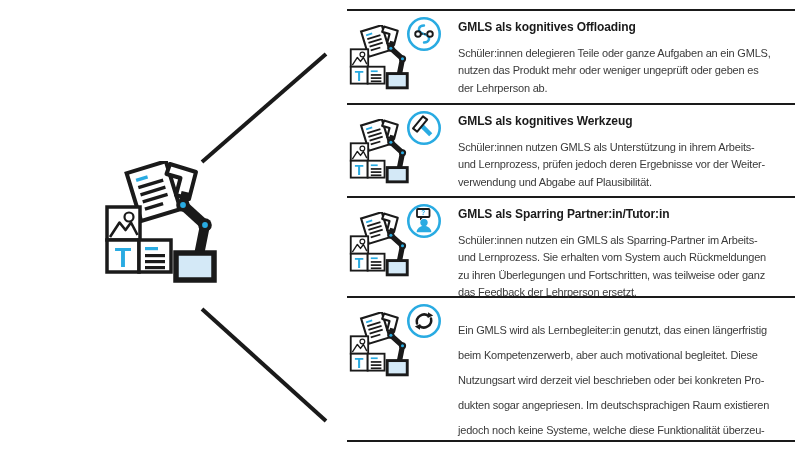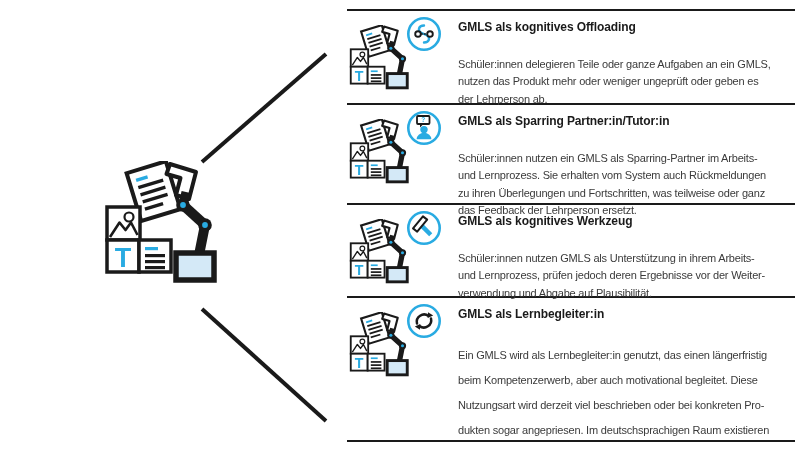--- a/index.html
+++ b/index.html
@@ -19,21 +19,21 @@
   .row.r4{height:142px;border-bottom:2px solid #1a1a1a}
   .cluster{position:relative;width:111px;flex:none;}
   .cluster .robot{position:absolute;left:2px;top:14px;}
   .cluster .badge{position:absolute;left:59px;top:5px;}
   .texts{flex:1;padding-top:9px;min-width:0;}
   .texts h3{
     margin:0;font-size:12px;line-height:14px;font-weight:bold;
     color:#1a1a1a;letter-spacing:-0.1px;white-space:nowrap;
   }
   .texts p{
-    margin:22px 0 0;font-size:11px;line-height:17.3px;color:#3a3a3a;
+    margin:11px 0 0;font-size:11px;line-height:17.3px;color:#3a3a3a;
     letter-spacing:-0.2px;white-space:pre;
   }
   .row.r4 .texts p{line-height:25px;}
   .defs-hidden{position:absolute;width:0;height:0;overflow:hidden;}
 </style>
 </head>
 <body>
 
 <svg class="defs-hidden" aria-hidden="true">
   <defs>
@@ -101,20 +101,41 @@
       </svg>
     </div>
     <div class="texts">
       <h3>GMLS als kognitives Offloading</h3>
       <p>Schüler:innen delegieren Teile oder ganze Aufgaben an ein GMLS,
 nutzen das Produkt mehr oder weniger ungeprüft oder geben es
 der Lehrperson ab.</p>
     </div>
   </section>
 
+  <section class="row r2">
+    <div class="cluster">
+      <svg class="robot" width="60" height="66">
+          <use href="#robot"></use>
+        </svg>
+      <svg class="badge" width="36" height="36" viewBox="0 0 36 36">
+        <circle cx="18" cy="18" r="15.7" fill="#fff" stroke="#29ABE2" stroke-width="2.6"></circle>
+        <g transform="rotate(-45 18 18)">
+          <line x1="18" y1="15" x2="18" y2="27.5" stroke="#29ABE2" stroke-width="4.4"></line>
+          <path d="M10,10.5 L25.5,9 L26.2,14.3 L10.6,15.8 Z" fill="#fff" stroke="#1a1a1a" stroke-width="2" stroke-linejoin="round"></path>
+        </g>
+      </svg>
+    </div>
+    <div class="texts">
+      <h3>GMLS als kognitives Werkzeug</h3>
+      <p>Schüler:innen nutzen GMLS als Unterstützung in ihrem Arbeits-
+und Lernprozess, prüfen jedoch deren Ergebnisse vor der Weiter-
+verwendung und Abgabe auf Plausibilität.</p>
+    </div>
+  </section>
+
   <section class="row r3">
     <div class="cluster">
       <svg class="robot" width="60" height="66">
           <use href="#robot"></use>
         </svg>
       <svg class="badge" width="36" height="36" viewBox="0 0 36 36">
         <circle cx="18" cy="18" r="15.7" fill="#fff" stroke="#29ABE2" stroke-width="2.6"></circle>
         <circle cx="18" cy="19.6" r="3.7" fill="#29ABE2"></circle>
         <path d="M10.6,29.2 a7.4,6.4 0 0 1 14.8,0 Z" fill="#29ABE2"></path>
         <rect x="11" y="6" width="12.5" height="8" rx="1" fill="#fff" stroke="#1a1a1a" stroke-width="1.8"></rect>
@@ -124,56 +145,34 @@
     </div>
     <div class="texts">
       <h3>GMLS als Sparring Partner:in/Tutor:in</h3>
       <p>Schüler:innen nutzen ein GMLS als Sparring-Partner im Arbeits-
 und Lernprozess. Sie erhalten vom System auch Rückmeldungen
 zu ihren Überlegungen und Fortschritten, was teilweise oder ganz
 das Feedback der Lehrperson ersetzt.</p>
     </div>
   </section>
 
-  <section class="row r2">
-    <div class="cluster">
-      <svg class="robot" width="60" height="66">
-          <use href="#robot"></use>
-        </svg>
-      <svg class="badge" width="36" height="36" viewBox="0 0 36 36">
-        <circle cx="18" cy="18" r="15.7" fill="#fff" stroke="#29ABE2" stroke-width="2.6"></circle>
-        <g transform="rotate(-45 18 18)">
-          <line x1="18" y1="15" x2="18" y2="27.5" stroke="#29ABE2" stroke-width="4.4"></line>
-          <path d="M10,10.5 L25.5,9 L26.2,14.3 L10.6,15.8 Z" fill="#fff" stroke="#1a1a1a" stroke-width="2" stroke-linejoin="round"></path>
-        </g>
-      </svg>
-    </div>
-    <div class="texts">
-      <h3>GMLS als kognitives Werkzeug</h3>
-      <p>Schüler:innen nutzen GMLS als Unterstützung in ihrem Arbeits-
-und Lernprozess, prüfen jedoch deren Ergebnisse vor der Weiter-
-verwendung und Abgabe auf Plausibilität.</p>
-    </div>
-  </section>
-
   <section class="row r4">
     <div class="cluster">
       <svg class="robot" width="60" height="66">
           <use href="#robot"></use>
         </svg>
       <svg class="badge" width="36" height="36" viewBox="0 0 36 36">
         <circle cx="18" cy="18" r="15.7" fill="#fff" stroke="#29ABE2" stroke-width="2.6"></circle>
         <path d="M11,20.5 a7.3,7.3 0 0 1 11.5,-7.5" fill="none" stroke="#1a1a1a" stroke-width="2.5" stroke-linecap="round"></path>
         <path d="M25,15.5 a7.3,7.3 0 0 1 -11.5,7.5" fill="none" stroke="#1a1a1a" stroke-width="2.5" stroke-linecap="round"></path>
         <path d="M22,9.2 L27.2,12.6 L21.6,15 Z" fill="#1a1a1a"></path>
         <path d="M14,26.8 L8.8,23.4 L14.4,21 Z" fill="#1a1a1a"></path>
       </svg>
     </div>
     <div class="texts">
-      <h3>GMLS als Lernbegleiter:in</h3>
       <p>Ein GMLS wird als Lernbegleiter:in genutzt, das einen längerfristig
 beim Kompetenzerwerb, aber auch motivational begleitet. Diese
 Nutzungsart wird derzeit viel beschrieben oder bei konkreten Pro-
 dukten sogar angepriesen. Im deutschsprachigen Raum existieren
 jedoch noch keine Systeme, welche diese Funktionalität überzeu-
 gend anbieten. Es ist eine offene Frage, ob in naher Zukunft solche
 Systeme umsetzbar werden.</p>
     </div>
   </section>
 

